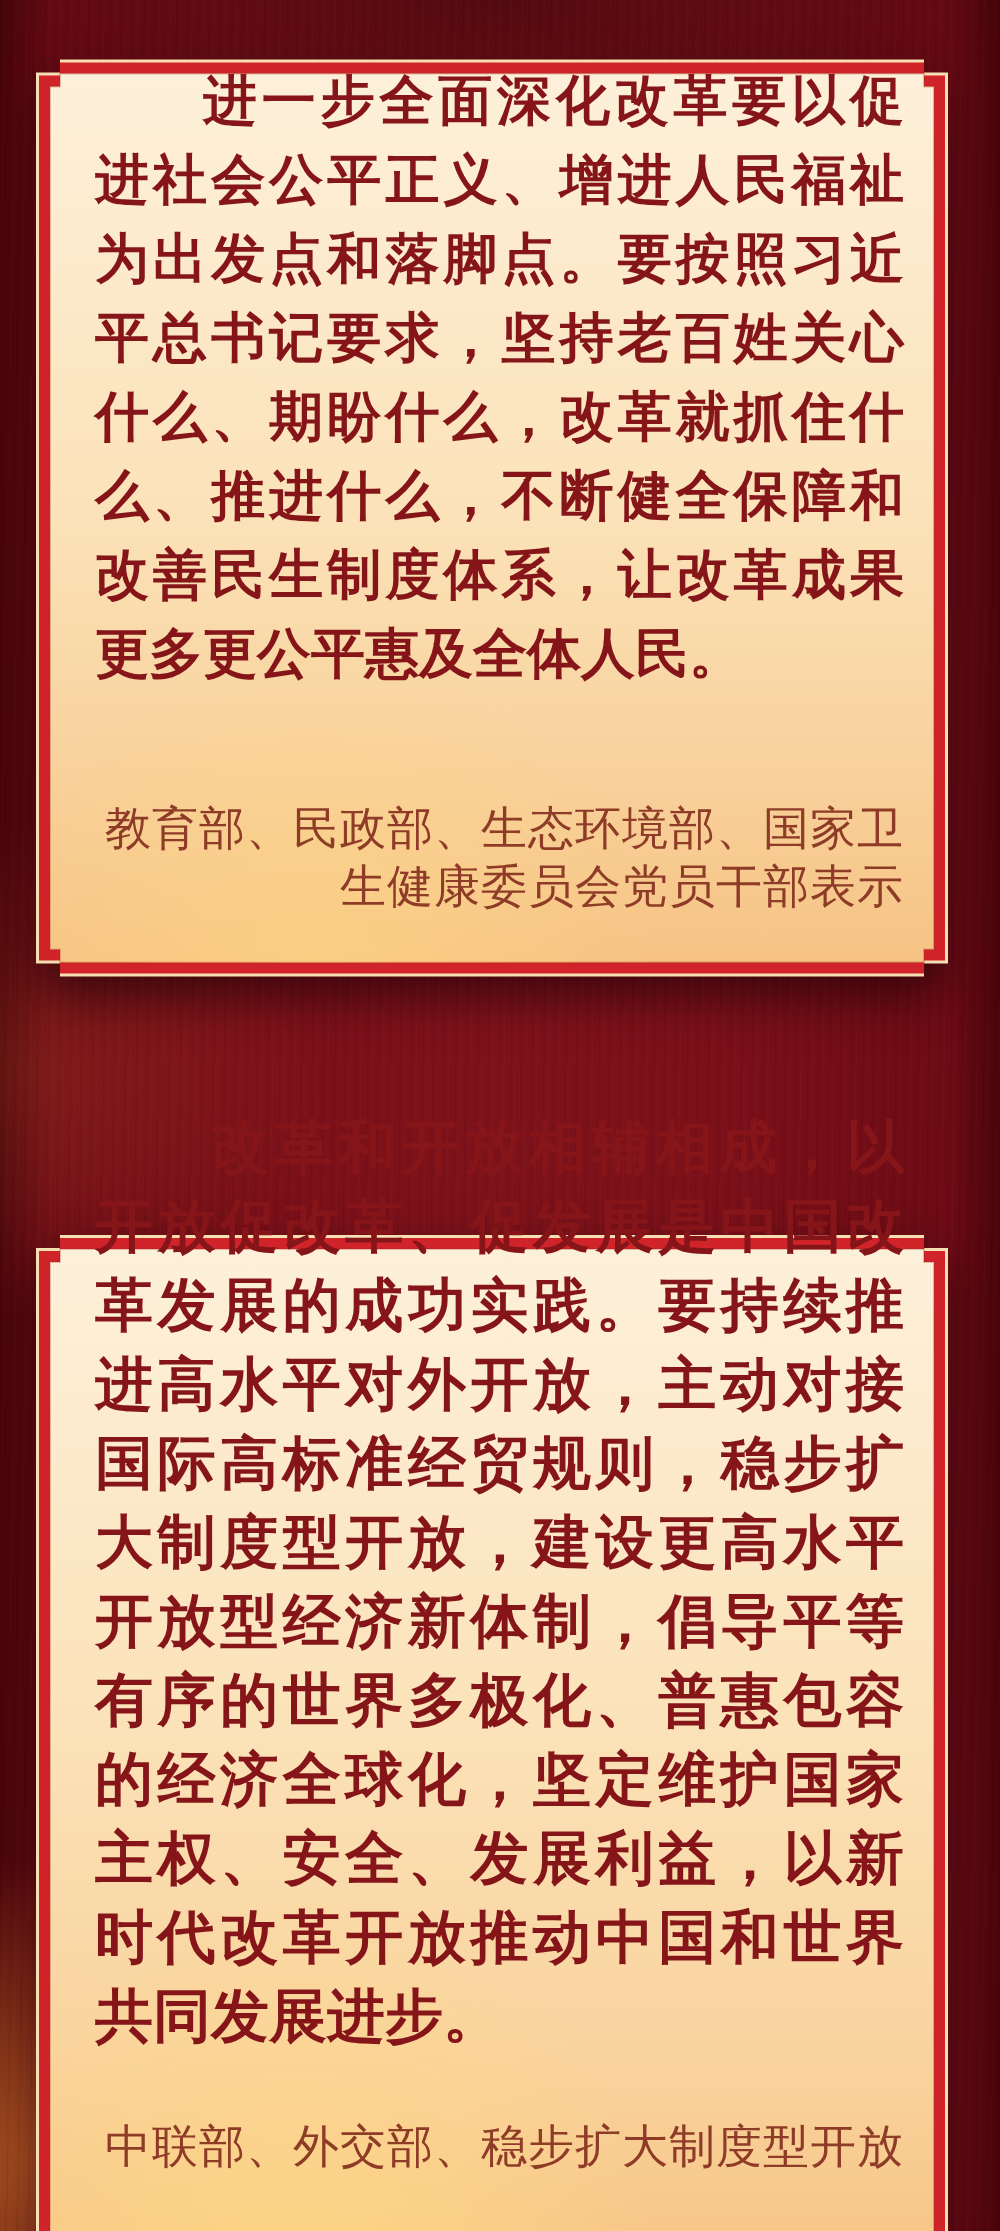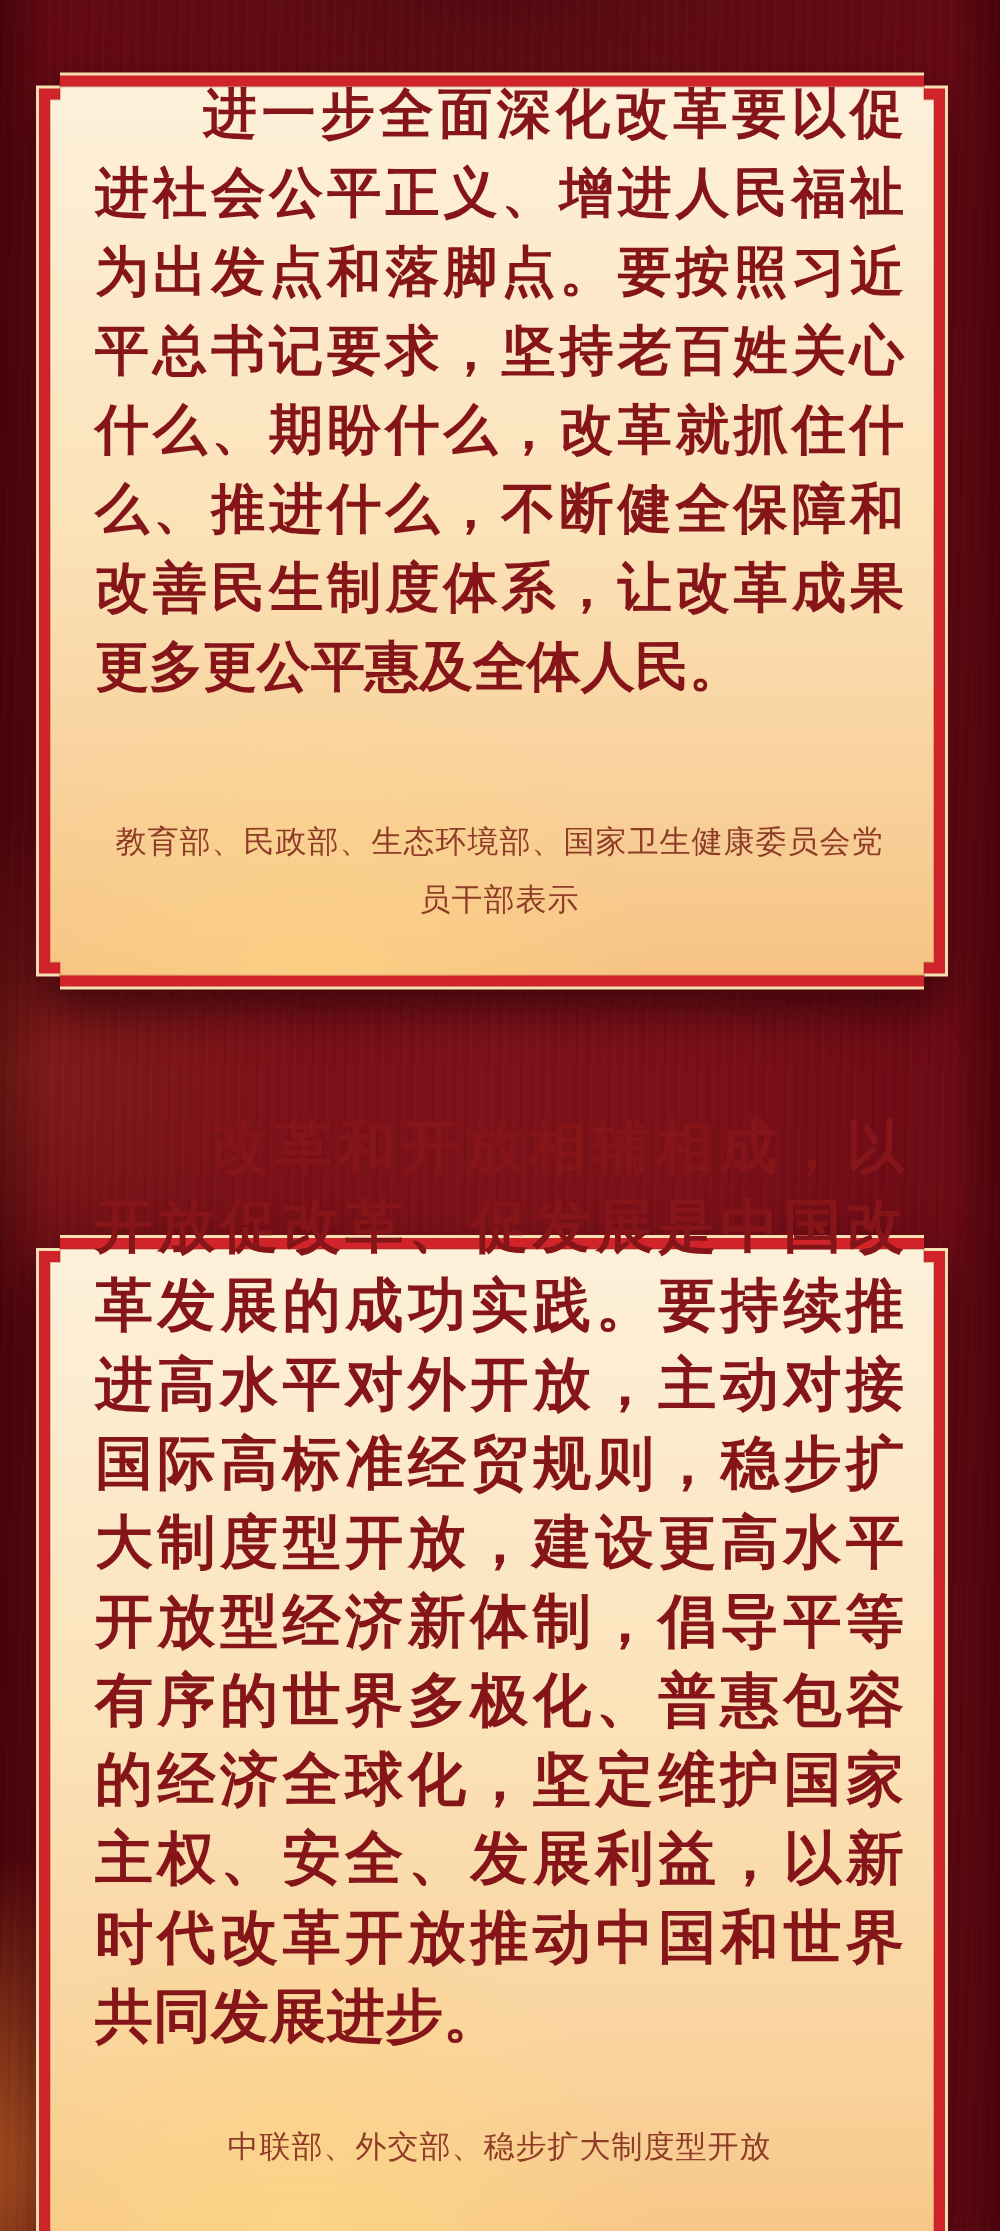--- a/index.html
+++ b/index.html
@@ -36,47 +36,47 @@
     width: 912px;
   }
   .card-frame {
     position: absolute;
     inset: 0;
     width: 100%;
     height: 100%;
     display: block;
     filter: drop-shadow(0 20px 24px rgba(25,0,4,0.62));
   }
-  .card-1 { top: 60px;  height: 942px; border-radius: 25px; }
+  .card-1 { top: 47px;  height: 942px; border-radius: 25px; }
   .card-2 { top: 1075px; height: 1408px; }
   .card-content {
     position: absolute;
     inset: 0;
     padding: 0 44px 0 59px;
     box-sizing: border-box;
   }
   .quote {
     margin: 0;
     color: #861519;
     font-weight: 900;
     text-align: justify;
     text-align-last: left;
     text-indent: 2em;
     letter-spacing: 0;
   }
   .card-1 .quote { padding-top: 14px; font-size: 54px; line-height: 79px; }
   .card-2 .quote { padding-top: 32px; font-size: 58px; line-height: 79px; }
   .attribution {
-    margin: 16px;
+    margin: 0;
     color: #8e3c27;
     font-family: "DejaVu Serif", serif;
-    font-size: 31px;
+    font-size: 46px;
     line-height: 58px;
     letter-spacing: 1px;
-    text-align: center;
+    text-align: right;
   }
   .card-1 .attribution { margin-top: 106px; }
   .card-2 .attribution { margin-top: 62px; }
 </style>
 </head>
 <body>
 
 <div class="page">
 
   <div class="card card-1">

